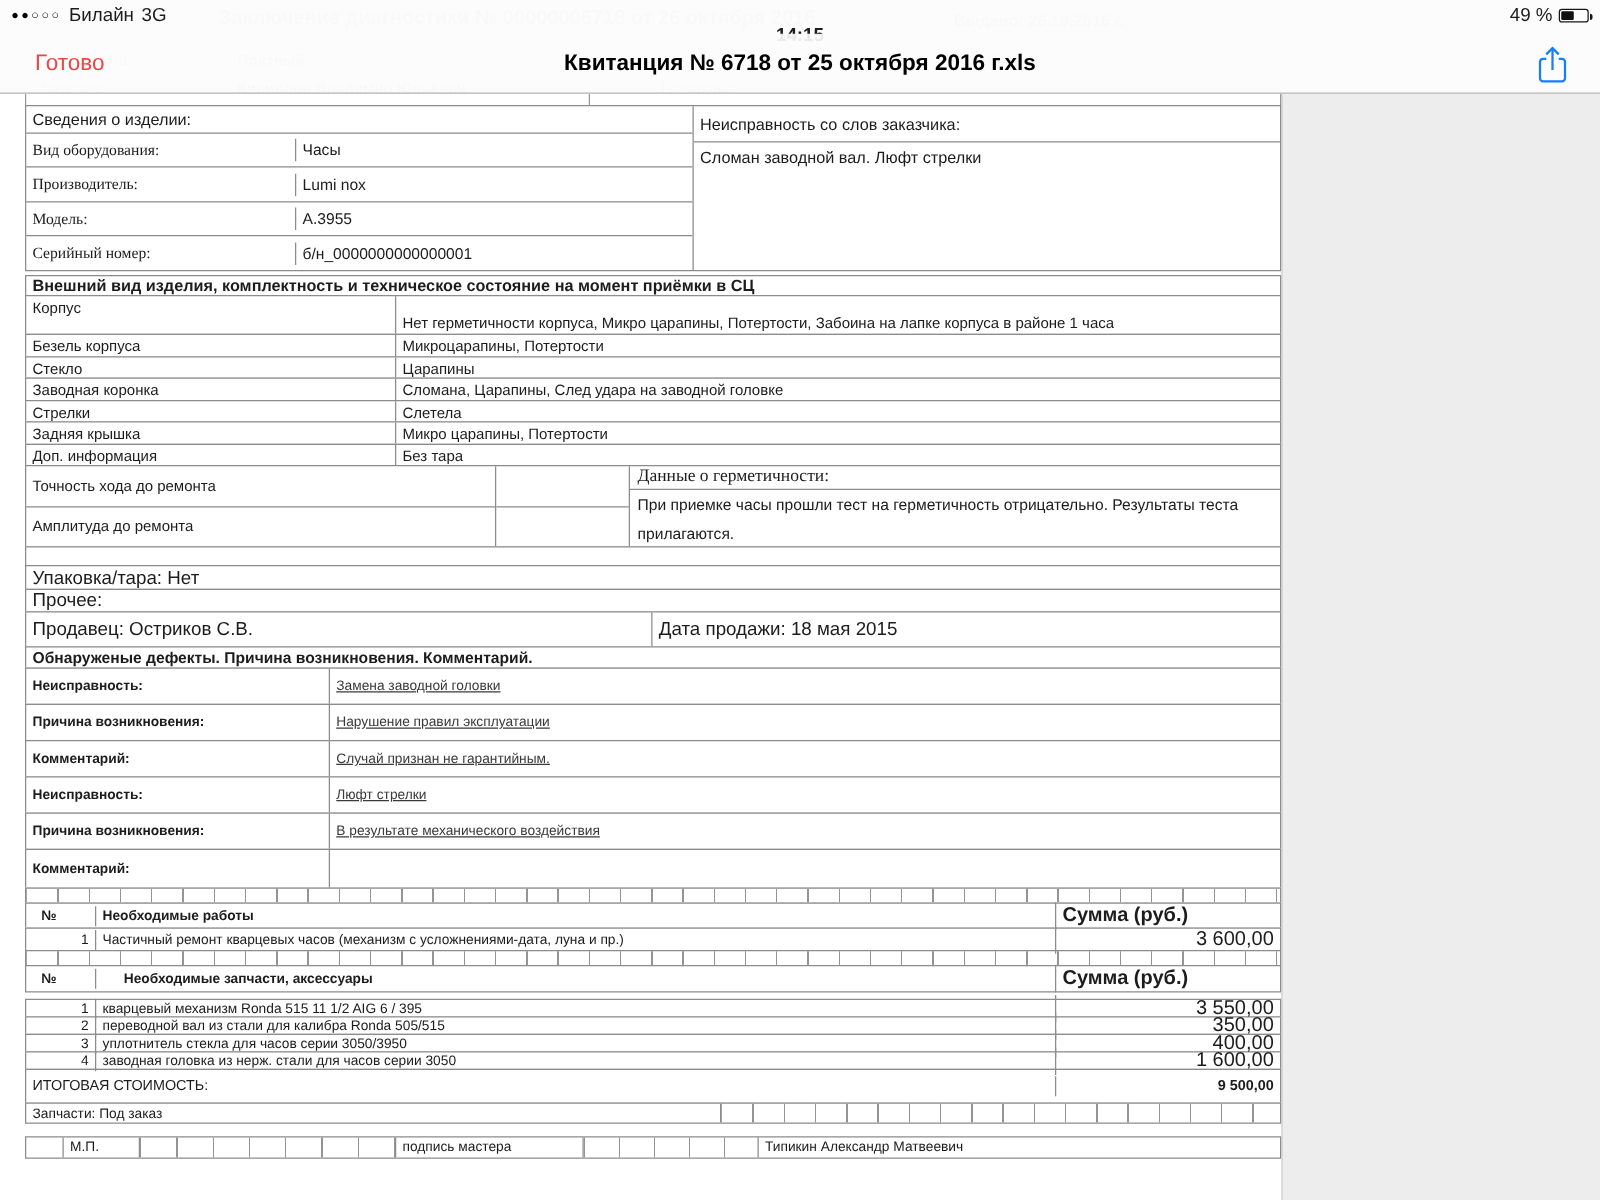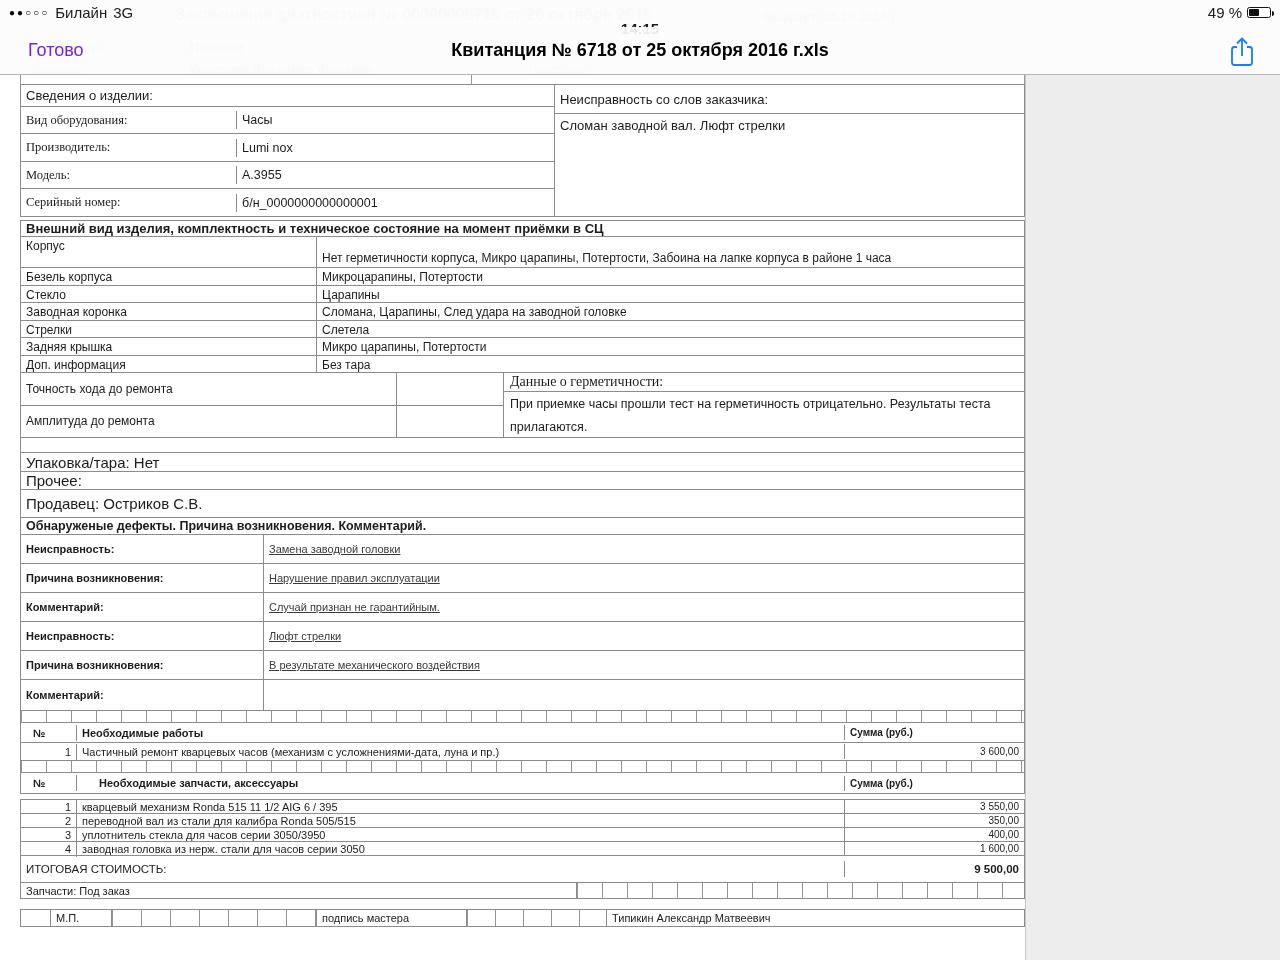--- a/index.html
+++ b/index.html
@@ -27,21 +27,21 @@
   .sb-dots { font-size:10px; letter-spacing:2px; color:#000; }
   .sb-time { position:absolute; left:0; right:0; top:20px; text-align:center; font-weight:bold; font-size:15px; }
   .sb-right { position:absolute; right:9px; top:4px; display:flex; align-items:center; gap:5px; }
   .battery { position:relative; width:24px; height:11px; border:1px solid #161616; border-radius:2.5px; }
   .battery .fill { position:absolute; left:1px; top:1px; bottom:1px; width:10px; background:#111; border-radius:1px; }
   .battery .nub { position:absolute; right:-4px; top:3px; width:2.5px; height:5px; background:#161616; border-radius:0 2px 2px 0; }
 
   
   .navbar { position:absolute; left:0; top:27px; width:1280px; height:48px;
     background:rgba(252,252,252,.92); border-bottom:1px solid #b4b4b4; z-index:3; }
-  .nav-done { position:absolute; left:28px; top:13px; font-size:18px; color:#6d28d9; cursor:pointer; }
+  .nav-done { position:absolute; left:28px; top:13px; font-size:18px; color:#ef4444; cursor:pointer; }
   .nav-title { position:absolute; left:0; right:0; top:13px; text-align:center; font-size:18px; font-weight:bold; color:#000; }
   .nav-share { position:absolute; right:24px; top:8px; width:28px; height:34px; cursor:pointer; }
 
   
   .gutter { position:absolute; left:1025px; top:75px; width:255px; height:885px;
     background:#ededed; border-left:1px solid #c6c6c6; z-index:0; }
 
   
   .page { position:absolute; left:20px; top:75px; width:1005px; height:885px; background:#fff; z-index:2; }
   .row { display:flex; border:1px solid #8c8c8c; margin-top:-1px; background:#fff; }
@@ -83,21 +83,21 @@
   .acc-row + .acc-row { border-top:1px solid #8c8c8c; }
   .tight-title { flex:none; height:18px; font-size:14px; padding:1px 6px; }
   .tight-text { flex:1; border-top:1px solid #8c8c8c; font-size:12.5px; line-height:23px; padding:1px 6px;
     white-space:normal; }
 
   .defect-label { width:242px; font-size:11px; font-weight:bold; display:flex; align-items:center; }
   .defect-value { flex:1; font-size:11px; display:flex; align-items:center; }
 
   .num-col { width:55px; font-size:11px; }
   .name-col { flex:1; font-size:11px; }
-  .sum-col { width:180px; font-size:10px; }
+  .sum-col { width:180px; font-size:16px; }
 </style>
 </head>
 <body>
 
 <div class="screen">
 
   <div class="ghost">
     <span class="g-title">Заключение диагностики № 00000006718 от 26 октября 2016</span>
     <span class="g-issued">Выдано: 26.10.2016 г.</span>
     <span class="g-cost">Стоимость:</span>
@@ -219,20 +219,21 @@
     <div class="row" style="height:16px"></div>
 
     <div class="row" style="height:20px;align-items:center">
       <div class="cell fs12">Упаковка/тара: Нет</div>
     </div>
     <div class="row" style="height:19px;align-items:center">
       <div class="cell fs12">Прочее:</div>
     </div>
     <div class="row" style="height:29px;align-items:stretch">
       <div class="cell fs12" style="width:500px;display:flex;align-items:center">Продавец: Остриков С.В.</div>
+      <div class="cell fs12 bL" style="flex:1;display:flex;align-items:center">Дата продажи: 18 мая 2015</div>
     </div>
 
     <div class="row" style="height:18px;align-items:center">
       <div class="cell bold" style="font-size:12.5px">Обнаруженые дефекты. Причина возникновения. Комментарий.</div>
     </div>
     <div class="row" style="height:30px">
       <div class="cell defect-label">Неисправность:</div>
       <div class="cell defect-value bL">
           <span class="und">Замена заводной головки</span>
         </div>

